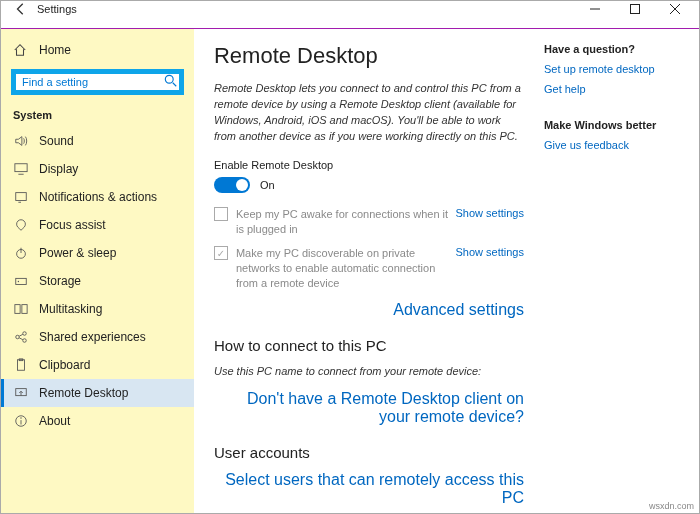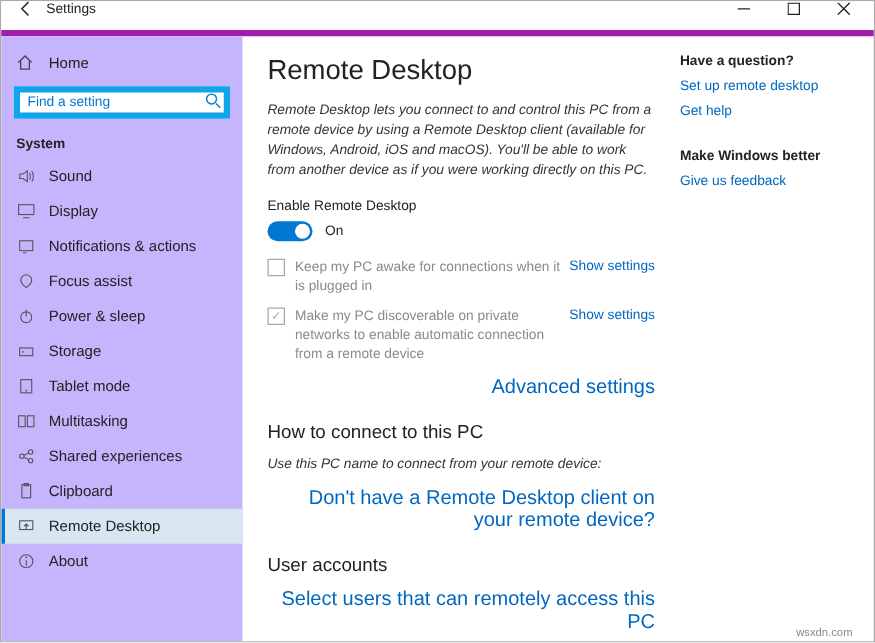--- a/index.html
+++ b/index.html
@@ -1,24 +1,24 @@
 <!DOCTYPE html>
 <html><head>
 <meta charset="utf-8">
 <style>
   * { box-sizing: border-box; margin: 0; padding: 0; font-family: "Segoe UI", Tahoma, sans-serif; }
   body { width: 700px; height: 514px; background: #fff; overflow: hidden; font-size: 12px; color: #222; }
   .window { display: flex; flex-direction: column; width: 100%; height: 100%; border: 1px solid #aaa; }
-  .titlebar { height: 28px; display: flex; align-items: center; padding: 0 4px 12px 8px; background: #fff; border-bottom: 5px solid #a21caf; }
+  .titlebar { height: 28px; display: flex; align-items: center; padding: 0 4px 12px 8px; background: #fff; border-bottom: 1px solid #a21caf; }
   .titlebar .back { width: 24px; height: 24px; display: flex; align-items: center; justify-content: center; cursor: pointer; color: #333; }
   .titlebar .title { font-size: 11px; margin-left: 4px; flex: 0 0 auto; }
   .titlebar .spacer { flex: 1 1 auto; }
   .winbtn { width: 40px; height: 28px; display: flex; align-items: center; justify-content: center; cursor: pointer; font-size: 10px; color: #222; }
   .body { flex: 1 1 auto; display: flex; overflow: hidden; }
-  .sidebar { width: 195px; background: #c4b5fd; display: flex; flex-direction: column; padding: 8px 0 4px 0; overflow-y: auto; }
+  .sidebar { width: 195px; background: #fef9c3; display: flex; flex-direction: column; padding: 8px 0 4px 0; overflow-y: auto; }
   .home { display: flex; align-items: center; padding: 6px 12px; font-size: 12px; cursor: pointer; }
   .home .icon { width: 16px; margin-right: 10px; color:#444; }
   .search { margin: 6px 10px 10px 10px; position: relative; }
   .search input { width: 100%; height: 26px; border: 5px solid #0ea5e9; padding: 0 24px 0 6px; font-size: 11px; background: #fff; color: #333; outline: none; }
   .search input::placeholder { color: #0078d4; }
   .search .sicon { position: absolute; right: 6px; top: 5px; color: #0078d4; font-size: 13px; }
   .group { font-size: 11px; font-weight: 600; padding: 4px 12px 6px 12px; color: #222; }
   .navitem { display: flex; align-items: center; padding: 7px 12px; font-size: 12px; cursor: pointer; color: #222; position: relative; }
   .navitem .icon { width: 16px; margin-right: 10px; color:#555; display:flex; align-items:center; justify-content:center; }
   .navitem.active { background: #d8e6f2; }
@@ -35,21 +35,21 @@
   .toggle::after { content:""; position:absolute; width:12px; height:12px; background:#fff; border-radius:50%; top:2px; right:2px; }
   .toggle-text { font-size: 11px; }
   .opt { display:flex; align-items:flex-start; margin-bottom:10px; color:#8a8a8a; font-size:11px; }
   .opt .chk { width:14px; height:14px; border:1px solid #aaa; margin-right:8px; flex:0 0 auto; display:flex; align-items:center; justify-content:center; font-size:10px; color:#aaa; }
   .opt .text { flex:1 1 auto; line-height:1.35; padding-right:6px; }
   .opt .action { color:#0067c0; cursor:pointer; font-size:11px; flex:0 0 auto; }
   .link { color:#0067c0; cursor:pointer; font-size:16px; display:block; margin:10px 0;text-align:right; }
   .aside h3 { font-size: 11px; font-weight:600; margin-bottom:8px; }
   .aside .alink { color:#0067c0; display:block; margin-bottom:8px; cursor:pointer; }
   .aside .section { margin-bottom: 24px; }
-  .watermark { position:absolute; bottom:3px; right:18px; font-size:9px; color:#888; }
+  .watermark { position:absolute; bottom:3px; right:6px; font-size:9px; color:#888; }
   svg { display:block; }
 </style>
 </head>
 <body>
 
 <div class="window">
   <div class="titlebar">
     <div class="back">
       <svg width="14" height="14" viewBox="0 0 16 16">
           <path d="M10 2 L4 8 L10 14" fill="none" stroke="currentColor" stroke-width="1.5"></path>
@@ -144,29 +144,20 @@
             <svg width="14" height="14" viewBox="0 0 16 16">
               <rect x="2" y="5" width="12" height="7" fill="none" stroke="currentColor"></rect>
               <circle cx="5" cy="8.5" r="0.8" fill="currentColor"></circle>
             </svg>
           </span>
         <span>Storage</span>
       </div>
       <div class="navitem">
         <span class="icon">
             <svg width="14" height="14" viewBox="0 0 16 16">
-              <rect x="3" y="2" width="10" height="12" fill="none" stroke="currentColor"></rect>
-              <circle cx="8" cy="12" r="0.8" fill="currentColor"></circle>
-            </svg>
-          </span>
-        <span>Tablet mode</span>
-      </div>
-      <div class="navitem">
-        <span class="icon">
-            <svg width="14" height="14" viewBox="0 0 16 16">
               <rect x="1" y="3" width="6" height="10" fill="none" stroke="currentColor"></rect>
               <rect x="9" y="3" width="6" height="10" fill="none" stroke="currentColor"></rect>
             </svg>
           </span>
         <span>Multitasking</span>
       </div>
       <div class="navitem">
         <span class="icon">
             <svg width="14" height="14" viewBox="0 0 16 16">
               <circle cx="4" cy="8" r="2" fill="none" stroke="currentColor"></circle>

